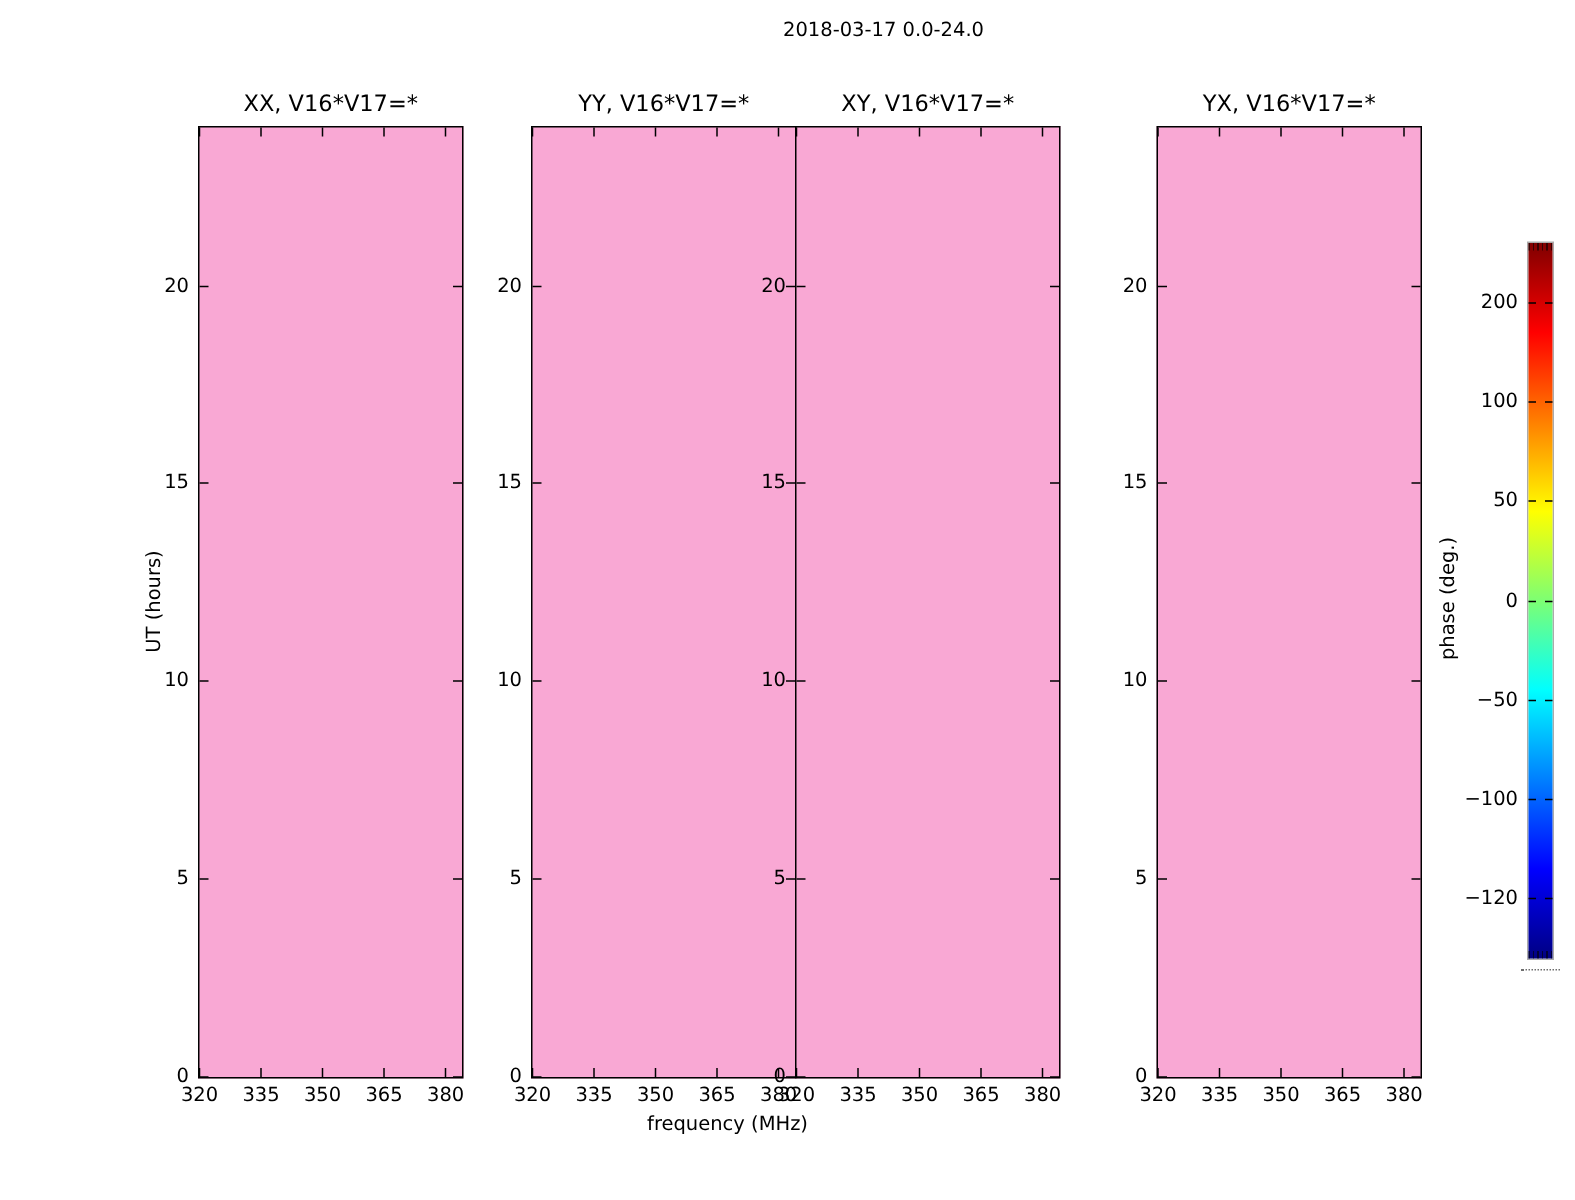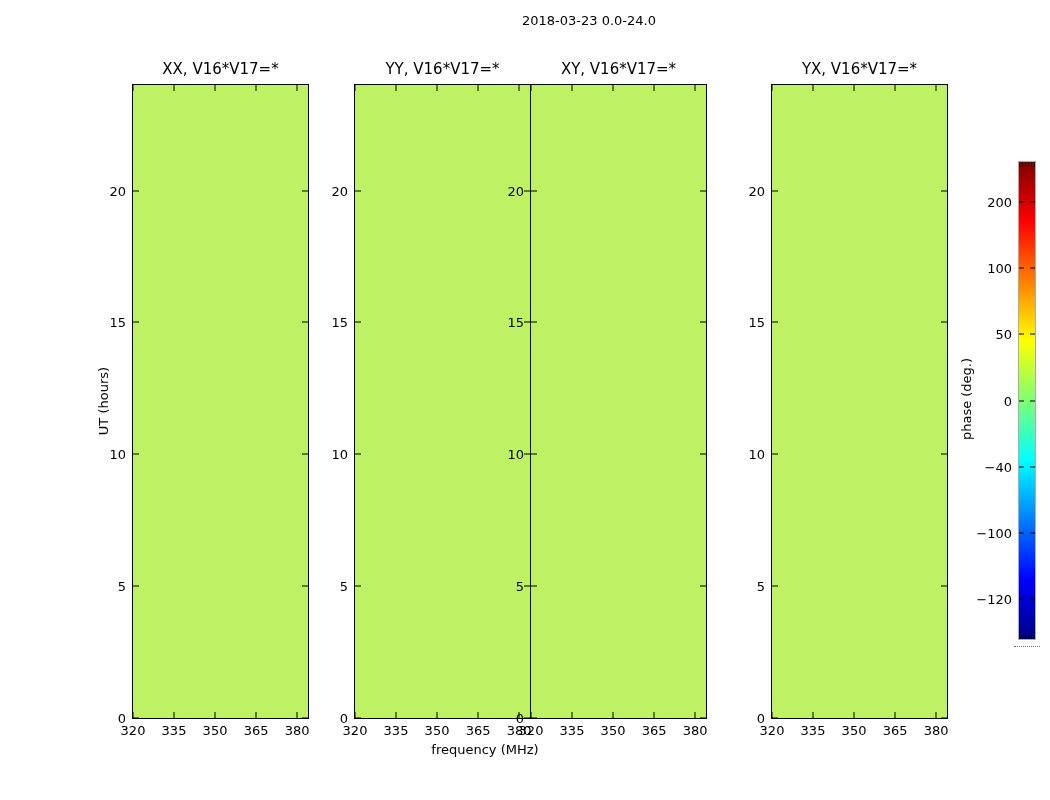--- a/index.html
+++ b/index.html
@@ -10,21 +10,21 @@
     font-family:"DejaVu Sans", sans-serif;
     overflow:hidden;
   }
   .fig-title {
     position:absolute; left:589px; top:13px;
     transform:translateX(-50%);
     font-size:13px; white-space:nowrap;
   }
   .panel {
     position:absolute; top:84px; width:177px; height:635px;
-    border:1px solid #000; box-sizing:border-box; background:#bef264;
+    border:1px solid #000; box-sizing:border-box; background:#f9a8d4;
   }
   .p1{left:132px} .p2{left:354px} .p3{left:530px} .p4{left:771px}
   .panel-title {
     position:absolute; bottom:calc(100% + 7px); left:50%;
     transform:translateX(-50%);
     font-size:15px; white-space:nowrap;
   }
   .tickhost { position:absolute; inset:0; }
   .tick-label { position:absolute; font-size:13px; white-space:nowrap; line-height:1; }
   .tick-label.x { top:calc(100% + 6px); transform:translateX(-50%); }
@@ -64,21 +64,21 @@
     font-size:13px; white-space:nowrap;
   }
   .cbar-dotted {
     position:absolute; left:1014px; top:646px; width:26px; height:0;
     border-top:1px dotted #6e6e6e;
   }
 </style>
 </head>
 <body>
 
-<div class="fig-title">2018-03-23 0.0-24.0</div>
+<div class="fig-title">2018-03-17 0.0-24.0</div>
 
 <div class="panel p1">
   <div class="panel-title">XX, V16*V17=*</div>
   <div class="tickhost">
       <span class="tick-label y" style="top: 100%;">0</span>
       <i class="tick-mark horz left" style="top: 100%;"></i>
       <i class="tick-mark horz right" style="top: 100%;"></i>
       <span class="tick-label y" style="top: 79.1667%;">5</span>
       <i class="tick-mark horz left" style="top: 79.1667%;"></i>
       <i class="tick-mark horz right" style="top: 79.1667%;"></i>
@@ -238,21 +238,21 @@
       <i class="tick-mark horz right" style="top: 8.33333%;"></i>
       <span class="tick-label cbar" style="top: 22.2222%;">100</span>
       <i class="tick-mark horz left" style="top: 22.2222%;"></i>
       <i class="tick-mark horz right" style="top: 22.2222%;"></i>
       <span class="tick-label cbar" style="top: 36.1111%;">50</span>
       <i class="tick-mark horz left" style="top: 36.1111%;"></i>
       <i class="tick-mark horz right" style="top: 36.1111%;"></i>
       <span class="tick-label cbar" style="top: 50%;">0</span>
       <i class="tick-mark horz left" style="top: 50%;"></i>
       <i class="tick-mark horz right" style="top: 50%;"></i>
-      <span class="tick-label cbar" style="top: 63.8889%;">−40</span>
+      <span class="tick-label cbar" style="top: 63.8889%;">−50</span>
       <i class="tick-mark horz left" style="top: 63.8889%;"></i>
       <i class="tick-mark horz right" style="top: 63.8889%;"></i>
       <span class="tick-label cbar" style="top: 77.7778%;">−100</span>
       <i class="tick-mark horz left" style="top: 77.7778%;"></i>
       <i class="tick-mark horz right" style="top: 77.7778%;"></i>
       <span class="tick-label cbar" style="top: 91.6667%;">−120</span>
       <i class="tick-mark horz left" style="top: 91.6667%;"></i>
       <i class="tick-mark horz right" style="top: 91.6667%;"></i>
     </div>
 </div>

